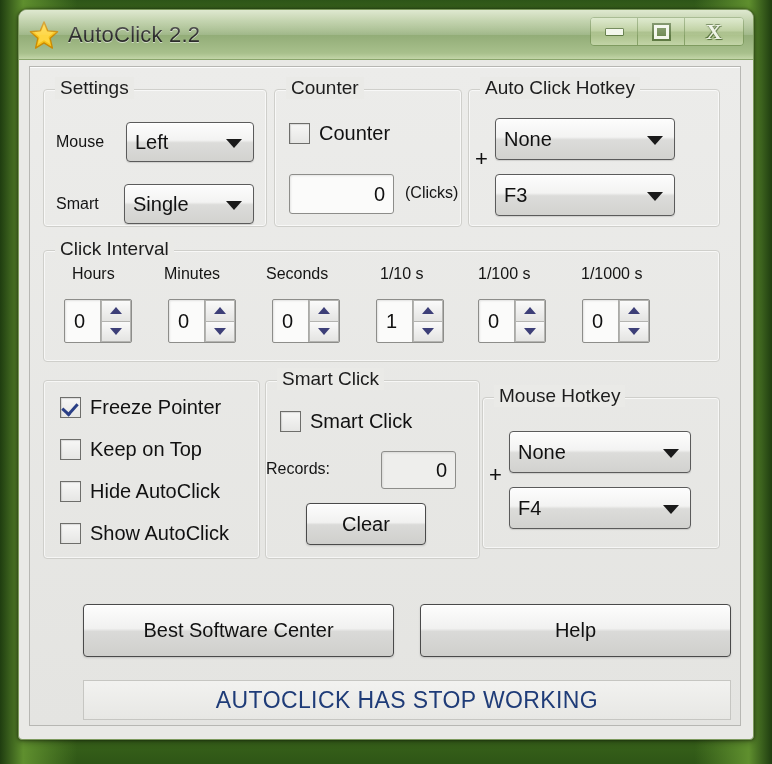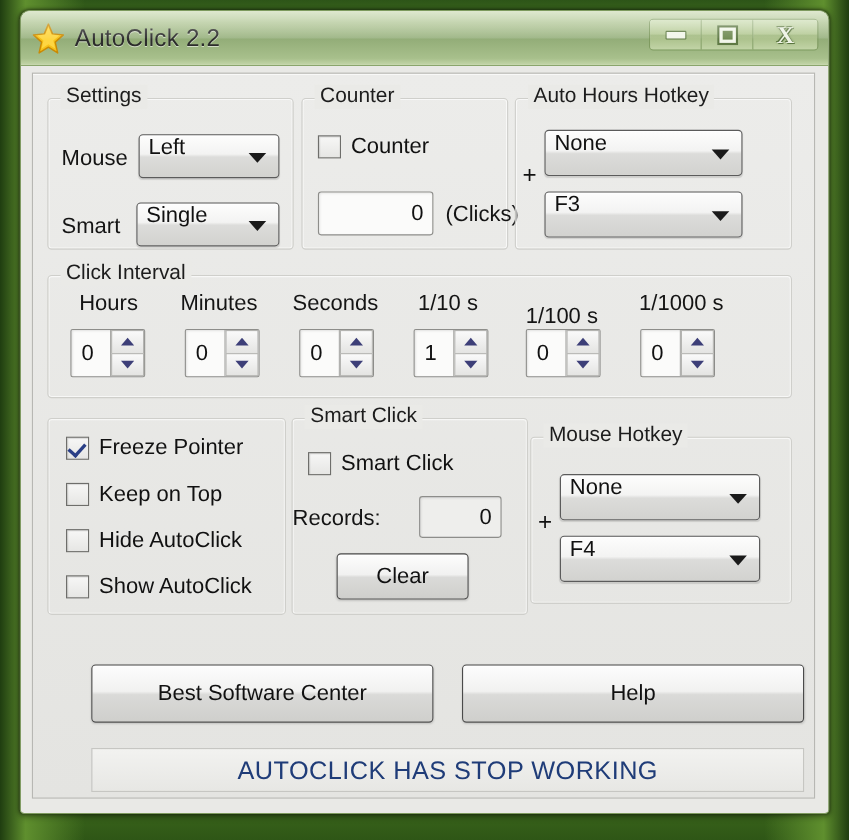--- a/index.html
+++ b/index.html
@@ -135,35 +135,35 @@
     left: 11px;
     padding: 0 5px;
     background: #eaeae7;
     font-size: 19px;
     color: #1d1d1d;
     white-space: nowrap;
   }
 
   .lbl {
     position: absolute;
-    font-size: 20px;
+    font-size: 16px;
     color: #141414;
     white-space: nowrap;
   }
 
   
   .combo {
     position: absolute;
     border: 1px solid #5b5b5b;
     border-radius: 4px;
     background: linear-gradient(to bottom, #fdfdfd 0%, #f3f3f2 45%, #dcdcda 52%, #d2d2cf 100%);
     box-shadow: inset 0 1px 0 #ffffff, 0 1px 1px rgba(0,0,0,0.12);
     box-sizing: border-box;
     display: flex;
-    align-items: flex-start;
+    align-items: center;
     padding-left: 8px;
   }
   .combo .ctext {
     font-size: 20px;
     color: #111;
     white-space: nowrap;
   }
   .combo .arrow {
     position: absolute;
     right: 11px;
@@ -355,21 +355,21 @@
           <span class="cblabel">Counter</span>
         </div>
 
         <div class="textbox" style="left:14px; top:84px; width:105px; height:40px;">
           <span>0</span>
         </div>
         <span class="lbl" style="left:130px; top:94px;">(Clicks)</span>
       </div>
 
       <div class="group" style="left:438px; top:22px; width:250px; height:136px;">
-        <span class="legend">Auto Hours Hotkey</span>
+        <span class="legend">Auto Click Hotkey</span>
 
         <span class="plus" style="left:6px; top:56px;">+</span>
 
         <div class="combo" style="left:26px; top:28px; width:180px; height:42px;">
           <span class="ctext">None</span>
           <span class="arrow"></span>
         </div>
         <div class="combo" style="left:26px; top:84px; width:180px; height:42px;">
           <span class="ctext">F3</span>
           <span class="arrow"></span>
@@ -432,21 +432,21 @@
               <span class="spinbtn">
                   <span class="tri-up"></span>
                 </span>
               <span class="spinbtn">
                   <span class="tri-down"></span>
                 </span>
             </span>
           </div>
         </div>
 
-        <span class="lbl" style="left:434px; top:14px;margin-top:12px;">1/100 s</span>
+        <span class="lbl" style="left:434px; top:14px;">1/100 s</span>
         <div class="spinwrap" style="left:434px; top:48px;">
           <div class="spin">
             <span>0</span>
             <span class="spinbtns">
               <span class="spinbtn">
                   <span class="tri-up"></span>
                 </span>
               <span class="spinbtn">
                   <span class="tri-down"></span>
                 </span>

